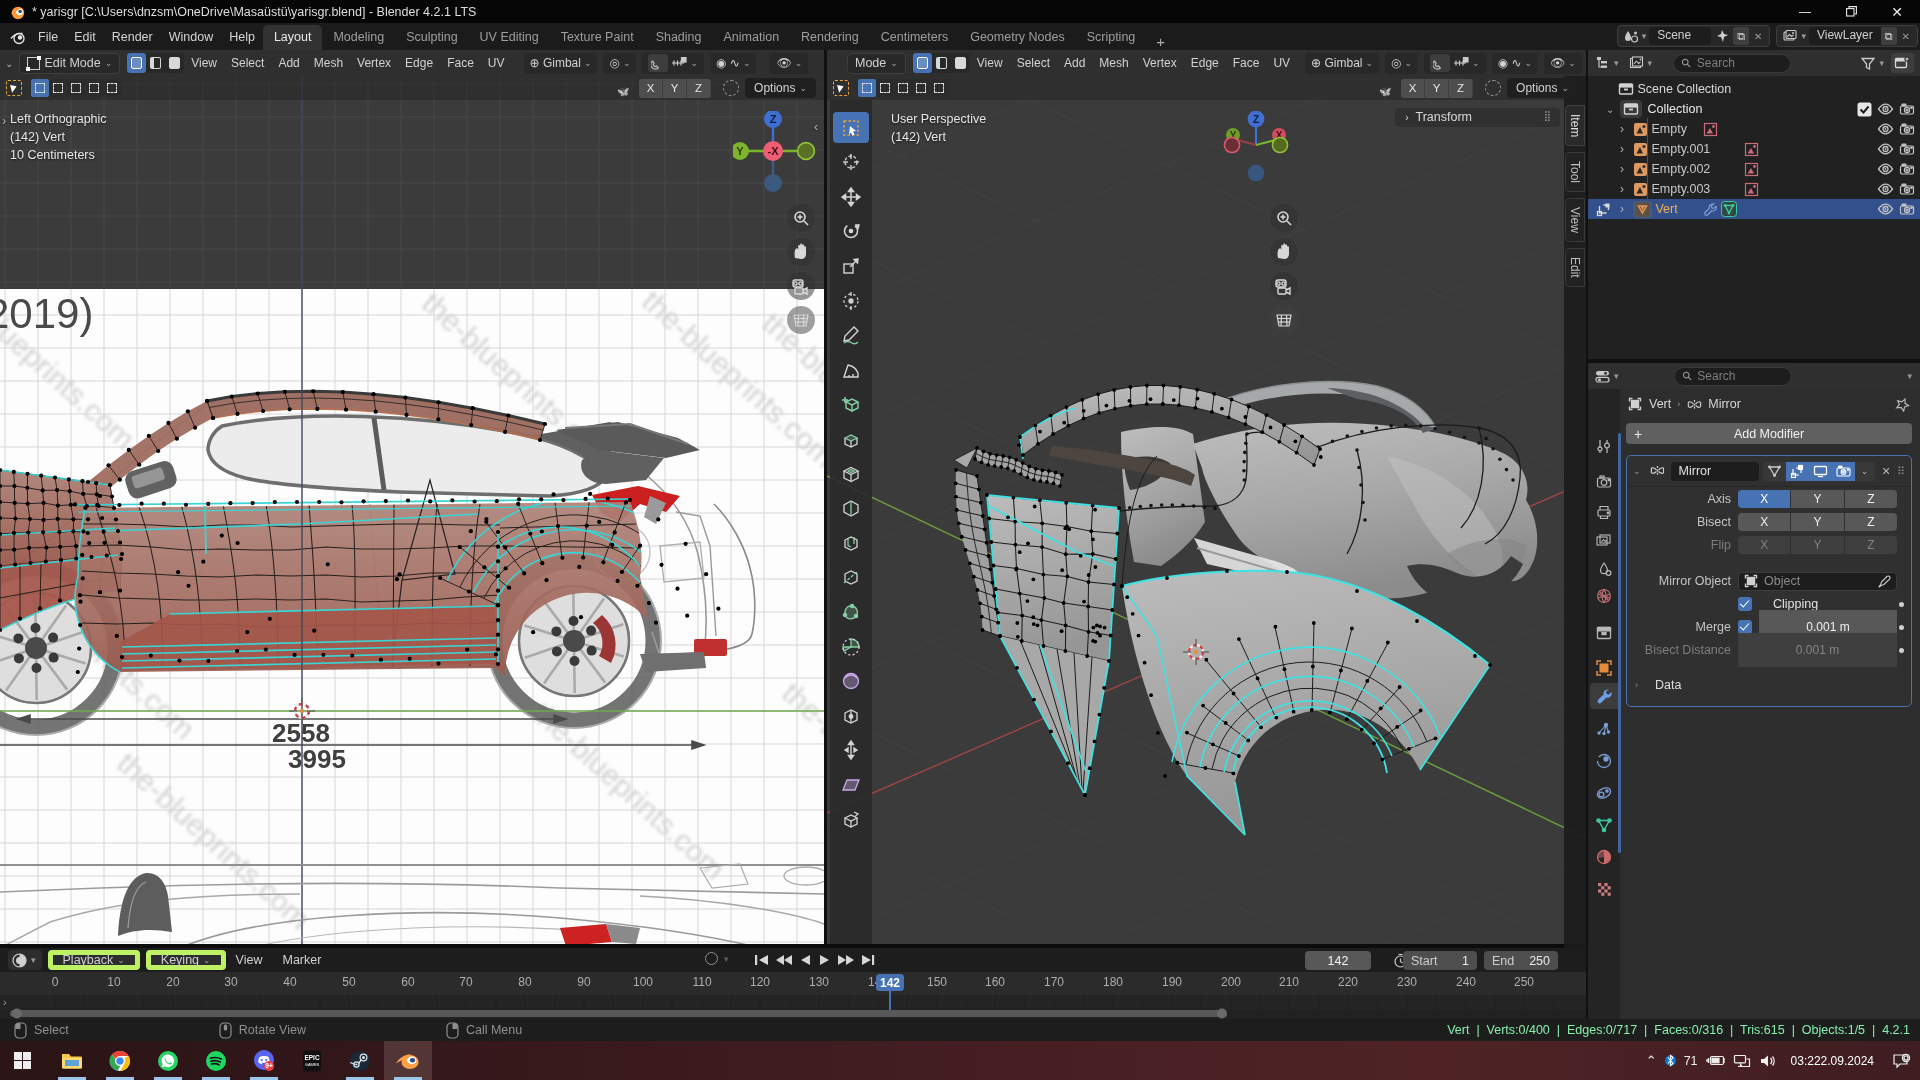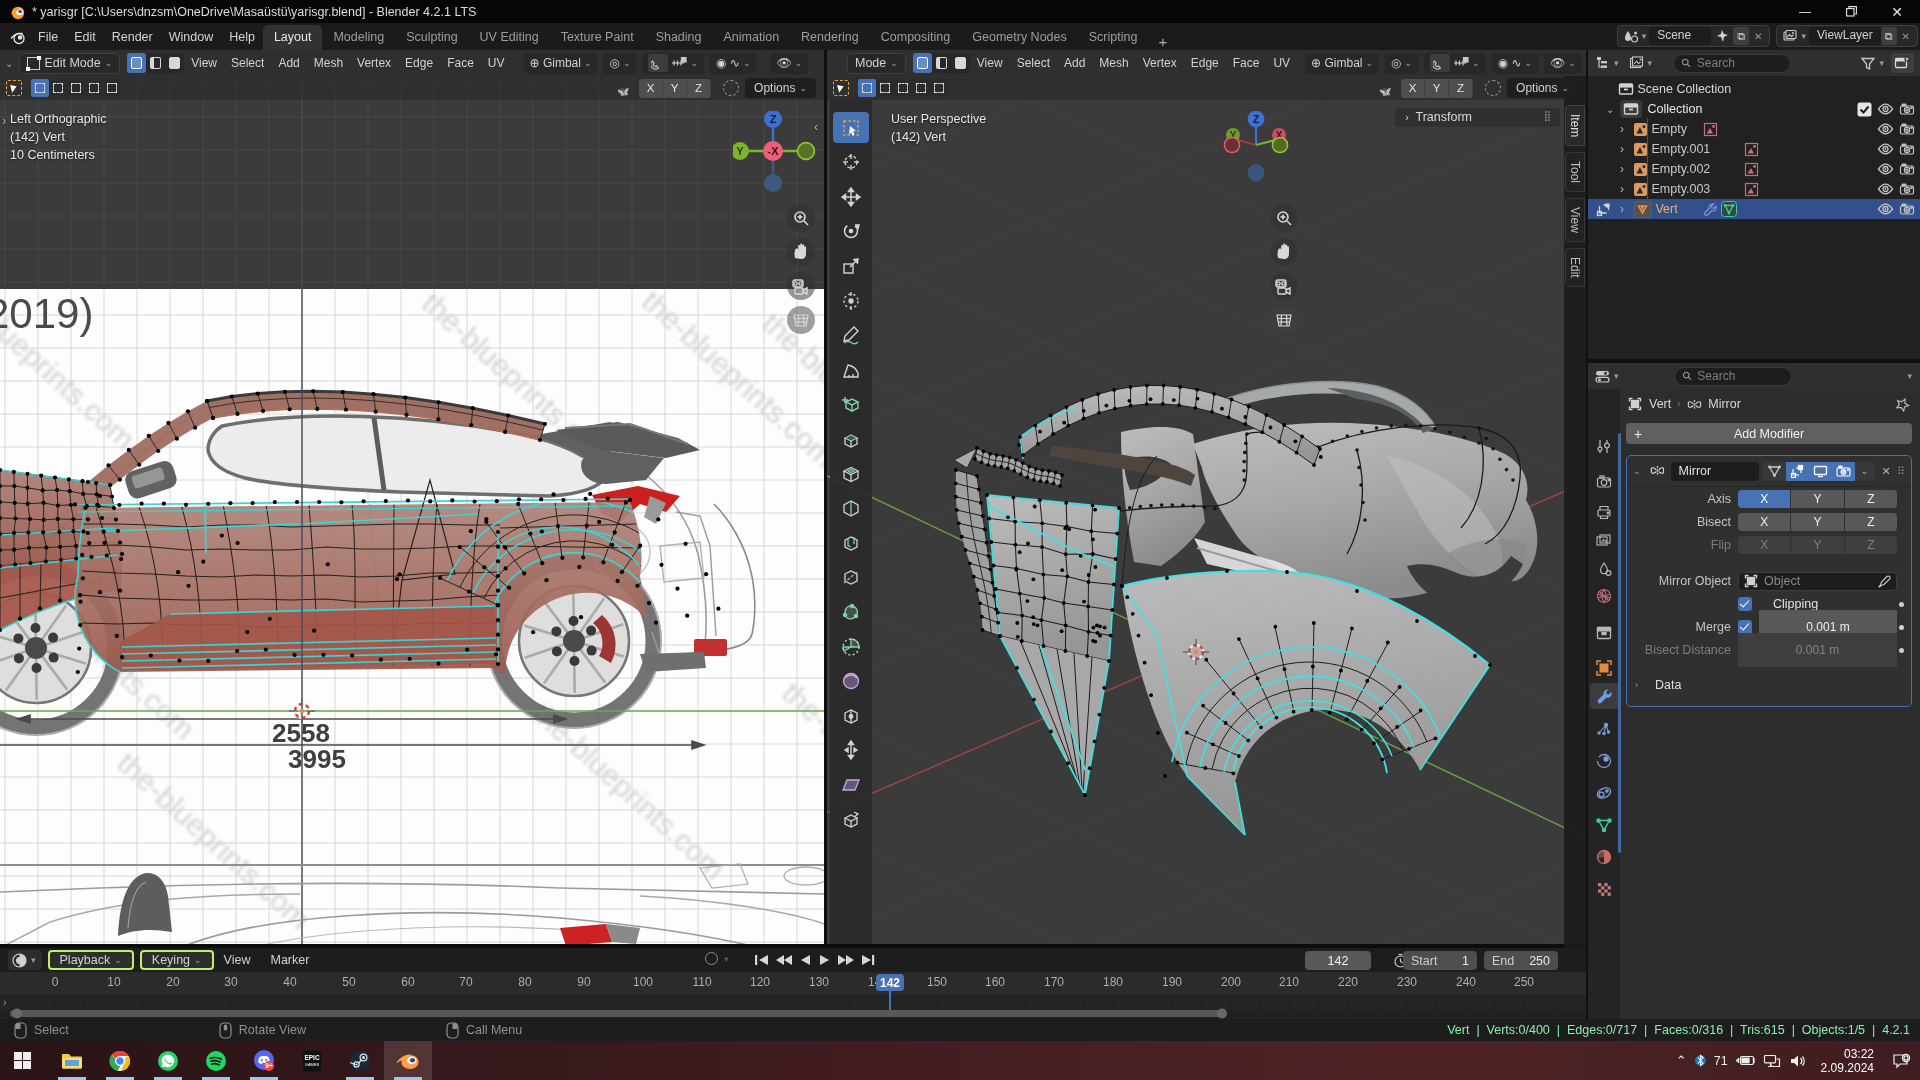--- a/index.html
+++ b/index.html
@@ -108,41 +108,41 @@
 .chklbl{margin-left:21px;color:#e2e2e2}
 .valfield{flex:1;height:34px;background:#585858;border-radius:0;display:flex;align-items:center;justify-content:center;color:#efefef;margin-left:7px;font-size:12px}
 .valfield.dim2{background:#3f3f3f;color:#848484;margin-left:0}
 .adot{width:5px;height:5px;border-radius:50%;background:#cfcfcf;position:absolute;right:7px}
 .prow{position:relative}
 
 #timeline{position:absolute;left:0;top:948px;width:1586px;height:71px;background:#212121}
 .tlhead{position:absolute;left:0;top:0;width:100%;height:24px;display:flex;align-items:center;color:#d2d2d2;font-size:12.5px}
 .tlic{display:flex;align-items:center;background:#2d2d2d;border-radius:4px;height:20px;padding:0 3px;margin-left:8px}
 .tlmenu{padding:0 10px;display:flex;align-items:center;gap:4px}
-.tlmenu.btn{background:#2d2d2d;border:2px solid #bef264;border-radius:4px;height:20px;margin-left:6px}
+.tlmenu.btn{background:#2d2d2d;border:5px solid #bef264;border-radius:4px;height:20px;margin-left:6px}
 .autok{display:flex;align-items:center;margin-right:10px}
 .akc{width:13px;height:13px;border:1.6px solid #909090;border-radius:50%;margin-right:3px}
 .pbtns{display:flex;align-items:center;gap:2px;margin-right:14px}
 .cfield{background:#585858;border-radius:4px;height:19px;width:66px;display:flex;align-items:center;justify-content:center;color:#f2f2f2}
 .clockic{margin:0 6px 0 10px;display:flex}
 .sefield{background:#4e4e4e;border-radius:4px;height:19px;display:flex;align-items:center;width:74px;padding:0 8px;margin-right:5px;color:#e8e8e8}
 .selbl{color:#cdcdcd}
 .seval{margin-left:auto}
 
 #statusbar{position:absolute;left:0;top:1019px;width:1920px;height:22px;background:#1d1d1d;display:flex;align-items:center;color:#909090;font-size:12.5px}
 .sbitem{display:flex;align-items:center;gap:7px;margin-left:14px}
 .sbstats{color:#86efac;margin-right:10px}
 
 #taskbar{position:absolute;left:0;top:1041px;width:1920px;height:39px;background:linear-gradient(90deg,#2a1416 0%,#38191c 30%,#471f23 55%,#4f2326 75%,#3f1d20 100%);display:flex;align-items:center}
 .tslot{height:39px;display:flex;align-items:center;justify-content:center;position:relative;flex:none}
 .trun{position:absolute;bottom:0;left:10px;right:10px;height:3px;background:#9cc7e8}
 .tray{display:flex;align-items:center;position:absolute;right:8px;gap:8px;color:#eee}
 .trayic{display:flex;align-items:center;color:#eee}
 .btic{display:flex}
-.clockwrap{display:flex;flex-direction:column;align-items:flex-end;font-size:12px;color:#fff;line-height:14px;margin-left:6px}
+.clockwrap{display:flex;flex-direction:row;align-items:flex-end;font-size:12px;color:#fff;line-height:14px;margin-left:6px}
 </style></head><body>
 <div id="app">
     <div id="titlebar">
       <span class="tlogo">
         <svg width="17" height="17" viewBox="0 0 17 17" style="">
           <g>
             <circle cx="9" cy="10" r="6.2" fill="#ff9a38"></circle>
             <circle cx="10.5" cy="8.8" r="3.4" fill="#fff"></circle>
             <circle cx="11.2" cy="8.5" r="1.8" fill="#2a4f8a"></circle>
             <path d="M2,11 C4,7 8,4.5 12,4.5 L9,7.5 C6.5,8.5 4,10 2,11 Z" fill="#ff9a38"></path>
@@ -180,21 +180,21 @@
       <div class="menu">Help</div>
       <div id="tabs">
         <div class="tab active">Layout</div>
         <div class="tab">Modeling</div>
         <div class="tab">Sculpting</div>
         <div class="tab">UV Editing</div>
         <div class="tab">Texture Paint</div>
         <div class="tab">Shading</div>
         <div class="tab">Animation</div>
         <div class="tab">Rendering</div>
-        <div class="tab">Compositing</div>
+        <div class="tab">Centimeters</div>
         <div class="tab">Geometry Nodes</div>
         <div class="tab">Scripting</div>
         <div class="tab" style="color:#b0b0b0;font-size:15px;padding:0 10px">+</div>
       </div>
       <div id="scenewidgets">
         <div class="swrap">
           <span class="sic">
             <svg width="16" height="16" viewBox="0 0 16 16" style="">
               <g>
                 <path d="M5,3 C7,6 8,8 8,10 a3,3 0 1 1 -6,0 C2,8 3,6 5,3 Z" fill="#c9c9c9"></path>

